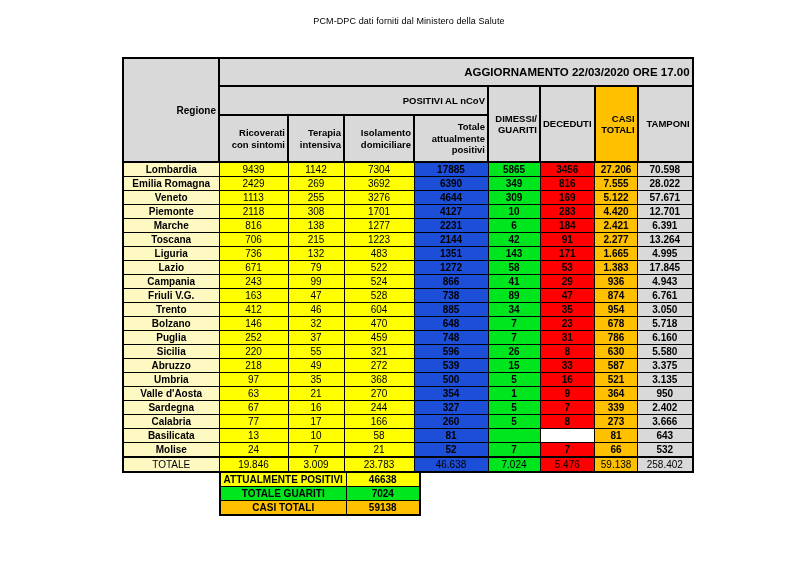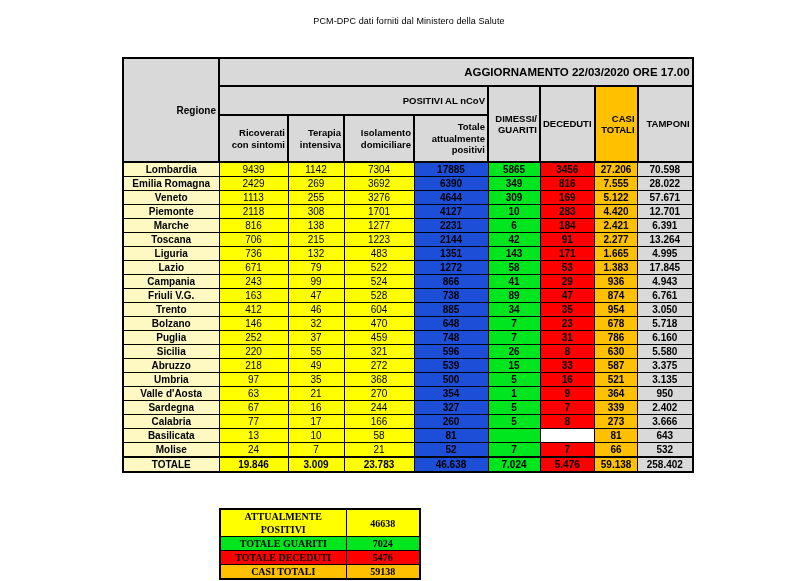--- a/index.html
+++ b/index.html
@@ -49,29 +49,28 @@
 
   table.main tbody td { height: 14px; line-height: 13px; font-size: 10px; }
   td.region-cell { background: #fef9c3; font-weight: bold; border-right: 2px solid #000; }
   td.c-ric, td.c-ter, td.c-iso { background: #FFFF00; }
   td.c-tot  { background: #1d4ed8; font-weight: bold; }
   td.c-dim  { background: #00E61E; font-weight: bold; border-left: 2px solid #000; }
   td.c-dec  { background: #FE0000; font-weight: bold; border-left: 2px solid #000; }
   td.c-casi { background: #FFC000; font-weight: bold; border-left: 2px solid #000; }
   td.c-tamp { background: #D9D9D9; font-weight: bold; border-left: 2px solid #000; }
   td.c-dec.blank { background: #ffffff; }
-  tr.total-row td { border-top: 2px solid #000; font-weight: bold; }
+  tr.total-row td { border-top: 2px solid #000; font-weight: normal; }
 
   table.summary {
     position: absolute;
-    left: 219px; top: 508px;
+    left: 219px; top: 471px;
     border-collapse: collapse;
     border: 2px solid #000;
     table-layout: fixed;
-    font-family: Liberation Serif, serif;
   }
   table.summary td {
     border: 1px solid #000;
     height: 14px; line-height: 13px;
     font-size: 10px; font-weight: bold;
     text-align: center;
     padding: 0 2px;
     overflow: hidden;
   }
   td.sum-label { width: 126px; }
@@ -367,21 +366,17 @@
   <tbody>
       <tr>
     <td class="sum-label bg-yellow">ATTUALMENTE POSITIVI</td>
     <td class="sum-value bg-yellow">46638</td>
   </tr>
       <tr>
     <td class="sum-label bg-green">TOTALE GUARITI</td>
     <td class="sum-value bg-green">7024</td>
   </tr>
       <tr>
-    <td class="sum-label bg-red">TOTALE DECEDUTI</td>
-    <td class="sum-value bg-red">5476</td>
-  </tr>
-      <tr>
     <td class="sum-label bg-orange">CASI TOTALI</td>
     <td class="sum-value bg-orange">59138</td>
   </tr>
     </tbody>
 </table>
 
 </body></html>

